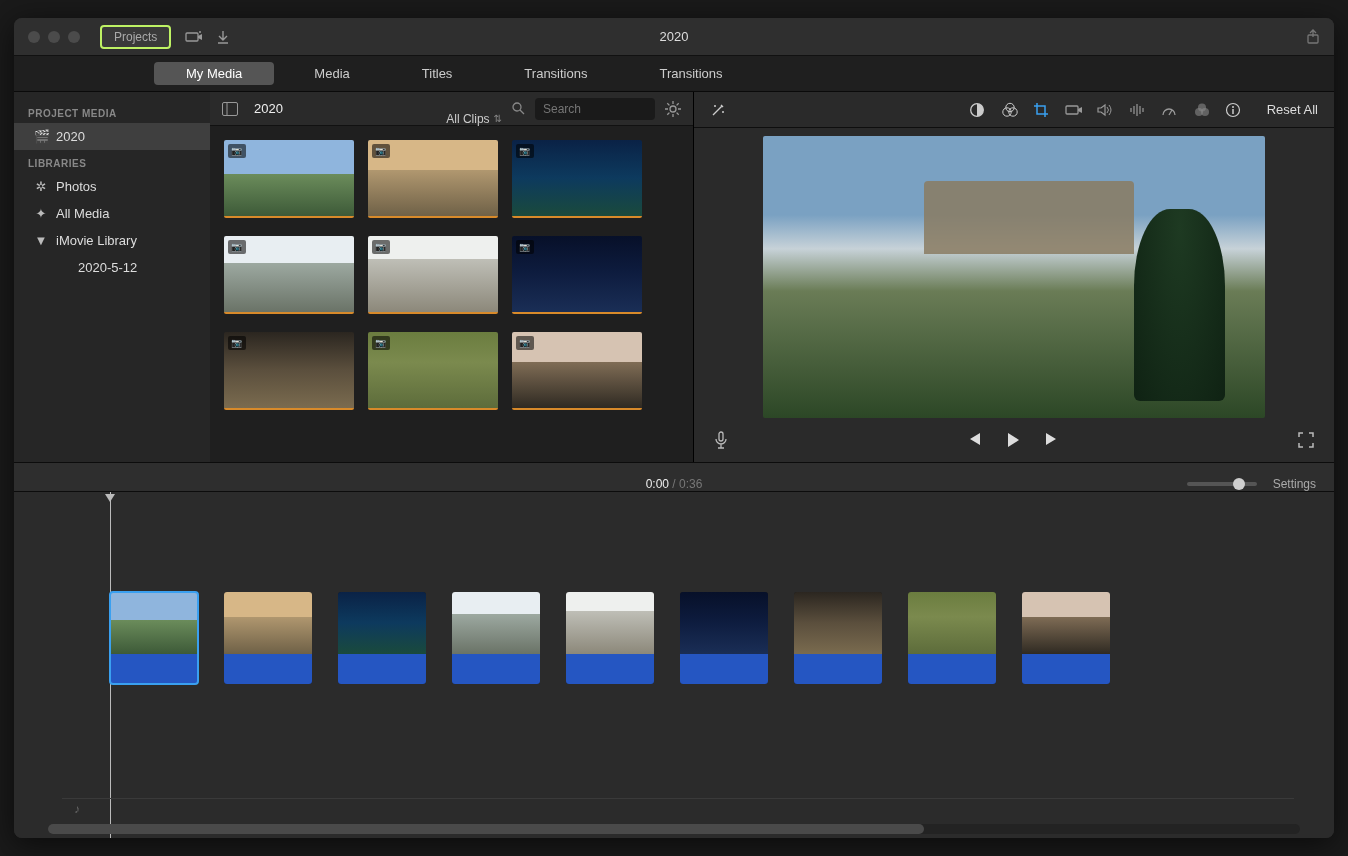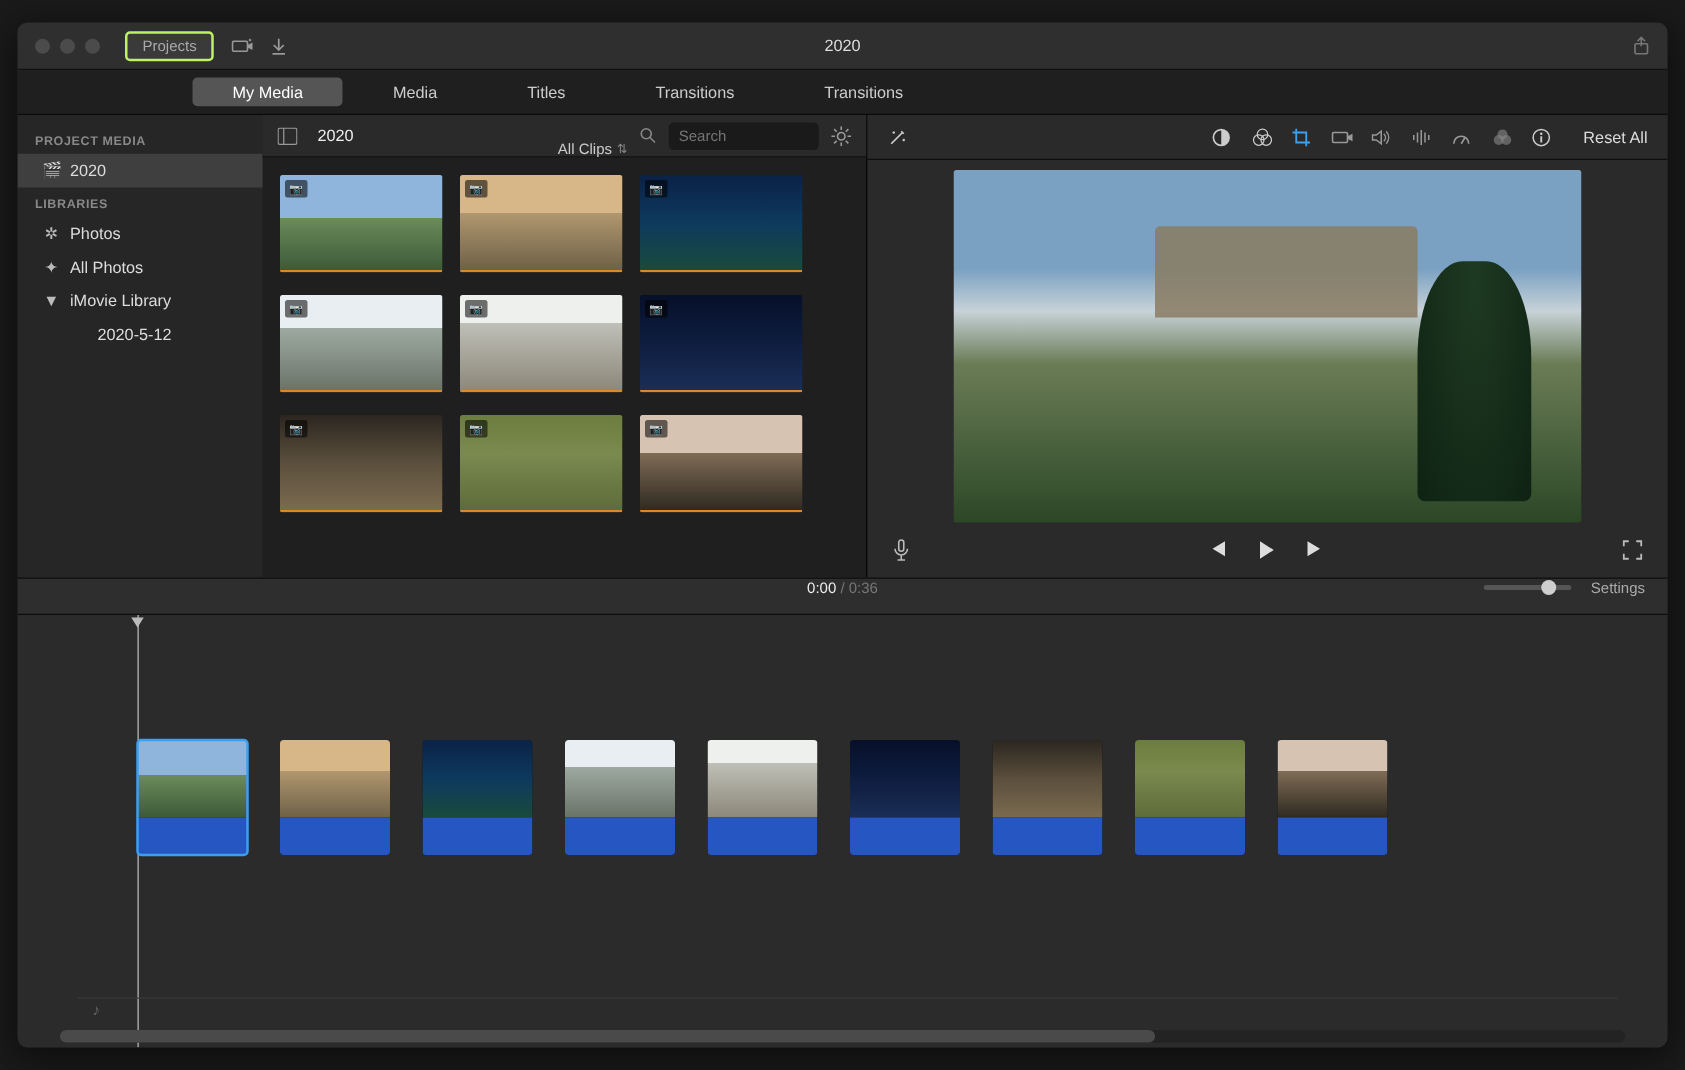--- a/index.html
+++ b/index.html
@@ -63,21 +63,21 @@
   linear-gradient(to bottom,#7aa1c2 28%,#c7d2d8 40%,#6a7c56 55%,#2c4726 100%);
   border-radius: 2px; position: relative; overflow: hidden; }
 .preview-img::before { content: ""; position: absolute; left: 32%; top: 16%; width: 42%; height: 26%; background: #8a7b61; border-radius: 4px 4px 0 0; opacity: 0.85; } 
 .preview-img::after { content: ""; position: absolute; right: 8%; top: 26%; width: 18%; height: 68%; background: radial-gradient(ellipse at 50% 10%,#1e3a22,#0f2213); border-radius: 40% 40% 6px 6px; } 
 .transport { height: 44px; display: flex; align-items: center; padding: 0 20px; }
 .tp-left { color: #999; font-size: 16px; }
 .tp-center { flex: 1; display: flex; justify-content: center; gap: 24px; color: #ddd; font-size: 16px; }
 .tp-right { color: #999; font-size: 14px; }
 
 
-.timestrip { height: 30px; background: #2e2e2e; display: flex; align-items: flex-start; padding: 0 18px; font-size: 12px; border-top: 1px solid #0c0c0c; border-bottom: 1px solid #0c0c0c; }
+.timestrip { height: 30px; background: #2e2e2e; display: flex; align-items: flex-end; padding: 0 18px; font-size: 12px; border-top: 1px solid #0c0c0c; border-bottom: 1px solid #0c0c0c; }
 .timestrip .center { position: absolute; left: 50%; transform: translateX(-50%); color: #eee; }
 .timestrip .center .dur { color: #777; }
 .timestrip .right { margin-left: auto; display: flex; align-items: center; gap: 16px; color: #aaa; }
 .zoom-slider { width: 70px; height: 4px; background: #555; border-radius: 2px; position: relative; }
 .zoom-slider::after { content: ""; position: absolute; left: 46px; top: -4px; width: 12px; height: 12px; background: #cfcfcf; border-radius: 50%; }
 
 
 .timeline { flex: 1; background: #2b2b2b; position: relative; padding: 100px 0 0 96px; overflow: hidden; }
 .playhead { position: absolute; left: 96px; top: 0; bottom: 0; width: 1px; background: #bbb; }
 .playhead::before { content: ""; position: absolute; top: 2px; left: -5px; width: 0; height: 0; border-left: 5px solid transparent; border-right: 5px solid transparent; border-top: 8px solid #bbb; }
@@ -147,21 +147,21 @@
           <span class="sb-icon">🎬</span>
           <span>2020</span>
         </div>
         <div class="sb-head">LIBRARIES</div>
         <div class="sb-item">
           <span class="sb-icon">✲</span>
           <span>Photos</span>
         </div>
         <div class="sb-item">
           <span class="sb-icon">✦</span>
-          <span>All Photos</span>
+          <span>All Media</span>
         </div>
         <div class="sb-item">
           <span class="sb-icon">▼</span>
           <span>iMovie Library</span>
         </div>
         <div class="sb-item child">
           <span>2020-5-12</span>
         </div>
       </div>
 

